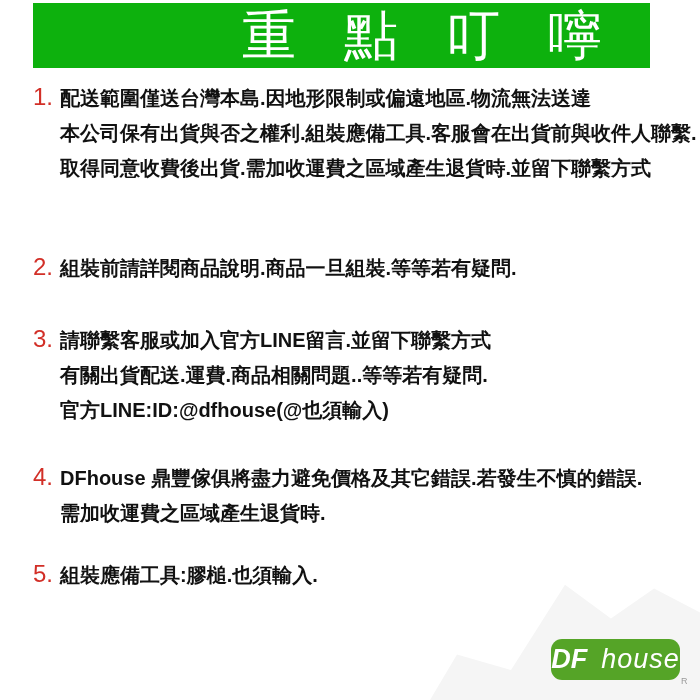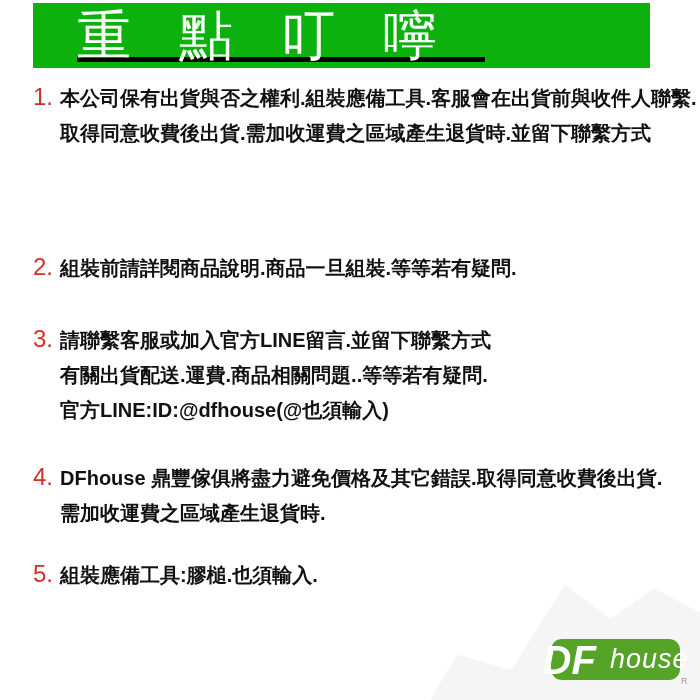--- a/index.html
+++ b/index.html
@@ -17,22 +17,21 @@
     background: #ffffff;
   }
   
   .banner {
     position: absolute;
     left: 33px; top: 3px;
     width: 617px; height: 65px;
     background: var(--banner-green, #0db10d);
     display: flex;
     align-items: center;
-    justify-content: flex-start;
-    text-decoration: underline;
+    justify-content: flex-end;
   }
   .banner-title {
     font-family: "DejaVu Serif", serif;
     font-size: 54px;
     color: #ffffff;
     letter-spacing: 48px;
     padding-left: 44px; 
     white-space: nowrap;
     line-height: 1;
   }
@@ -77,21 +76,21 @@
     background: var(--logo-green, #55a427);
     border-radius: 11px;
     display: flex;
     align-items: center;
     justify-content: center;
     color: #ffffff;
     font-style: italic;
     line-height: 1;
   }
   .logo .df {
-    font-size: 40px;
+    font-size: 27px;
     font-weight: bold;
     letter-spacing: 0px;
   }
   .logo .house {
     font-size: 27px;
     font-weight: normal;
     letter-spacing: 1px;
     margin-left: 14px;
   }
   .rmark {
@@ -105,39 +104,40 @@
 <body>
 
 <div class="page">
 
   <div class="banner">
     <span class="banner-title">重點叮嚀</span>
   </div>
 
   <div class="item item-1">
     <span class="num">1.</span>
+    <div class="line">配送範圍僅送台灣本島.因地形限制或偏遠地區.物流無法送達</div>
     <div class="line">本公司保有出貨與否之權利.組裝應備工具.客服會在出貨前與收件人聯繫.</div>
     <div class="line">取得同意收費後出貨.需加收運費之區域產生退貨時.並留下聯繫方式</div>
   </div>
 
   <div class="item item-2">
     <span class="num">2.</span>
     <div class="line">組裝前請詳閱商品說明.商品一旦組裝.等等若有疑問.</div>
   </div>
 
   <div class="item item-3">
     <span class="num">3.</span>
     <div class="line">請聯繫客服或加入官方LINE留言.並留下聯繫方式</div>
     <div class="line">有關出貨配送.運費.商品相關問題..等等若有疑問.</div>
     <div class="line">官方LINE:ID:@dfhouse(@也須輸入)</div>
   </div>
 
   <div class="item item-4">
     <span class="num">4.</span>
-    <div class="line">DFhouse 鼎豐傢俱將盡力避免價格及其它錯誤.取得同意收費後出貨.</div>
+    <div class="line">DFhouse 鼎豐傢俱將盡力避免價格及其它錯誤.若發生不慎的錯誤.</div>
     <div class="line">需加收運費之區域產生退貨時.</div>
   </div>
 
   <div class="item item-5">
     <span class="num">5.</span>
     <div class="line">組裝應備工具:膠槌.也須輸入.</div>
   </div>
 
   <div class="watermark"></div>
 

